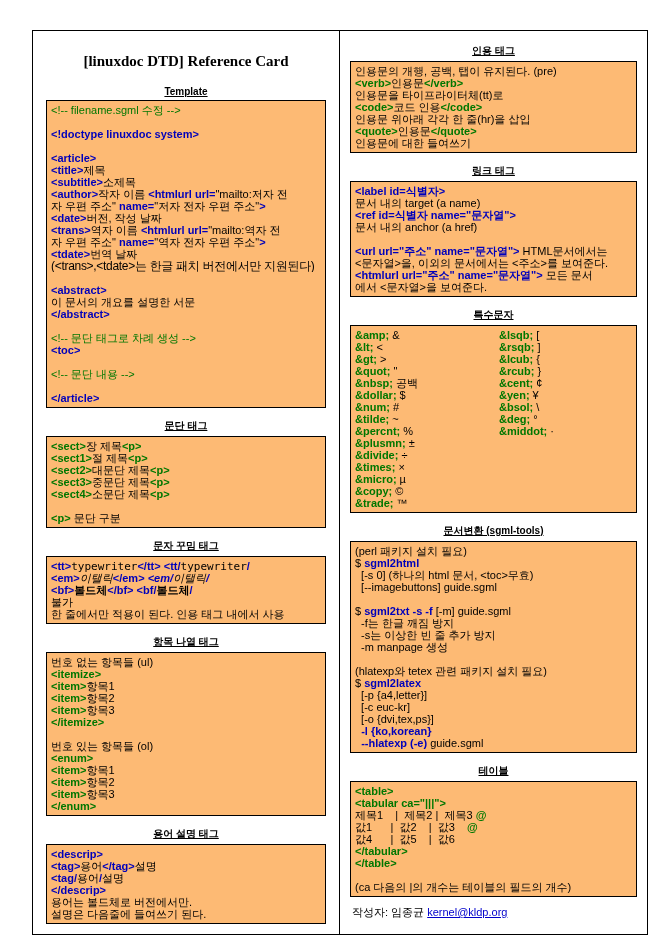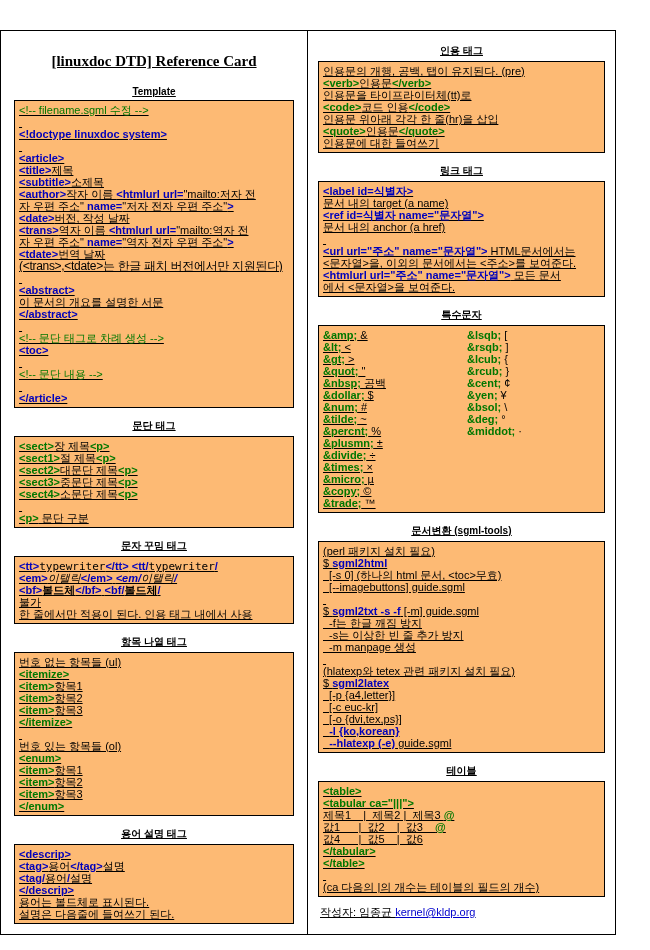--- a/index.html
+++ b/index.html
@@ -1,19 +1,19 @@
 <!DOCTYPE html>
 <html><head>
 <meta charset="utf-8">
 <style>
   html,body{margin:0;padding:0;background:#fff;}
   .page{position:relative;width:650px;height:950px;background:#fff;overflow:hidden;
         font-family:"Liberation Sans","DejaVu Sans",sans-serif;color:#000;}
-  .card{position:absolute;left:0;top:30px;width:614px;height:903px;border:1px solid #000;
-        display:flex;background:#fff;text-decoration:underline;}
+  .card{position:absolute;left:32px;top:30px;width:614px;height:903px;border:1px solid #000;
+        display:flex;background:#fff;}
   .col{width:50%;box-sizing:border-box;overflow:hidden;}
   .col-left{border-right:1px solid #000;padding:0 13px;}
   .col-right{padding:0 10px;}
   .card-title{margin:22px 0 16px;text-align:center;font-family:"Liberation Serif","DejaVu Serif",serif;
         font-weight:bold;font-size:15px;}
   .sec-title{margin:11px 0 3px;text-align:center;font-weight:bold;font-size:10px;}
   .sec-title span{text-decoration:underline;}
   .first .sec-title{margin-top:13px;}
   .box{border:1px solid #000;padding:3px 4px;background:#fdba74;overflow:hidden;}
   .line{font-size:11px;line-height:12px;height:12px;white-space:pre;overflow:hidden;}
@@ -114,21 +114,21 @@
           </div>
       </div>
 
       <div class="sec">
         <div class="sec-title"><span>용어 설명 태그</span></div>
         <div class="box">
             <div class="line"><span class="b">&lt;descrip&gt;</span></div>
             <div class="line"><span class="b">&lt;tag&gt;</span><span class="k">용어</span><span class="b">&lt;/tag&gt;</span><span class="k">설명</span></div>
             <div class="line"><span class="b">&lt;tag/</span><span class="k">용어</span><span class="b">/</span><span class="k">설명</span></div>
             <div class="line"><span class="b">&lt;/descrip&gt;</span></div>
-            <div class="line"><span class="k">용어는 볼드체로 표시된다.</span></div>
+            <div class="line"><span class="k">용어는 볼드체로 버전에서만.</span></div>
             <div class="line"><span class="k">설명은 다음줄에 들여쓰기 된다.</span></div>
           </div>
       </div>
     </div>
 
     <div class="col col-right">
 
       <div class="sec first">
         <div class="sec-title"><span>인용 태그</span></div>
         <div class="box">

